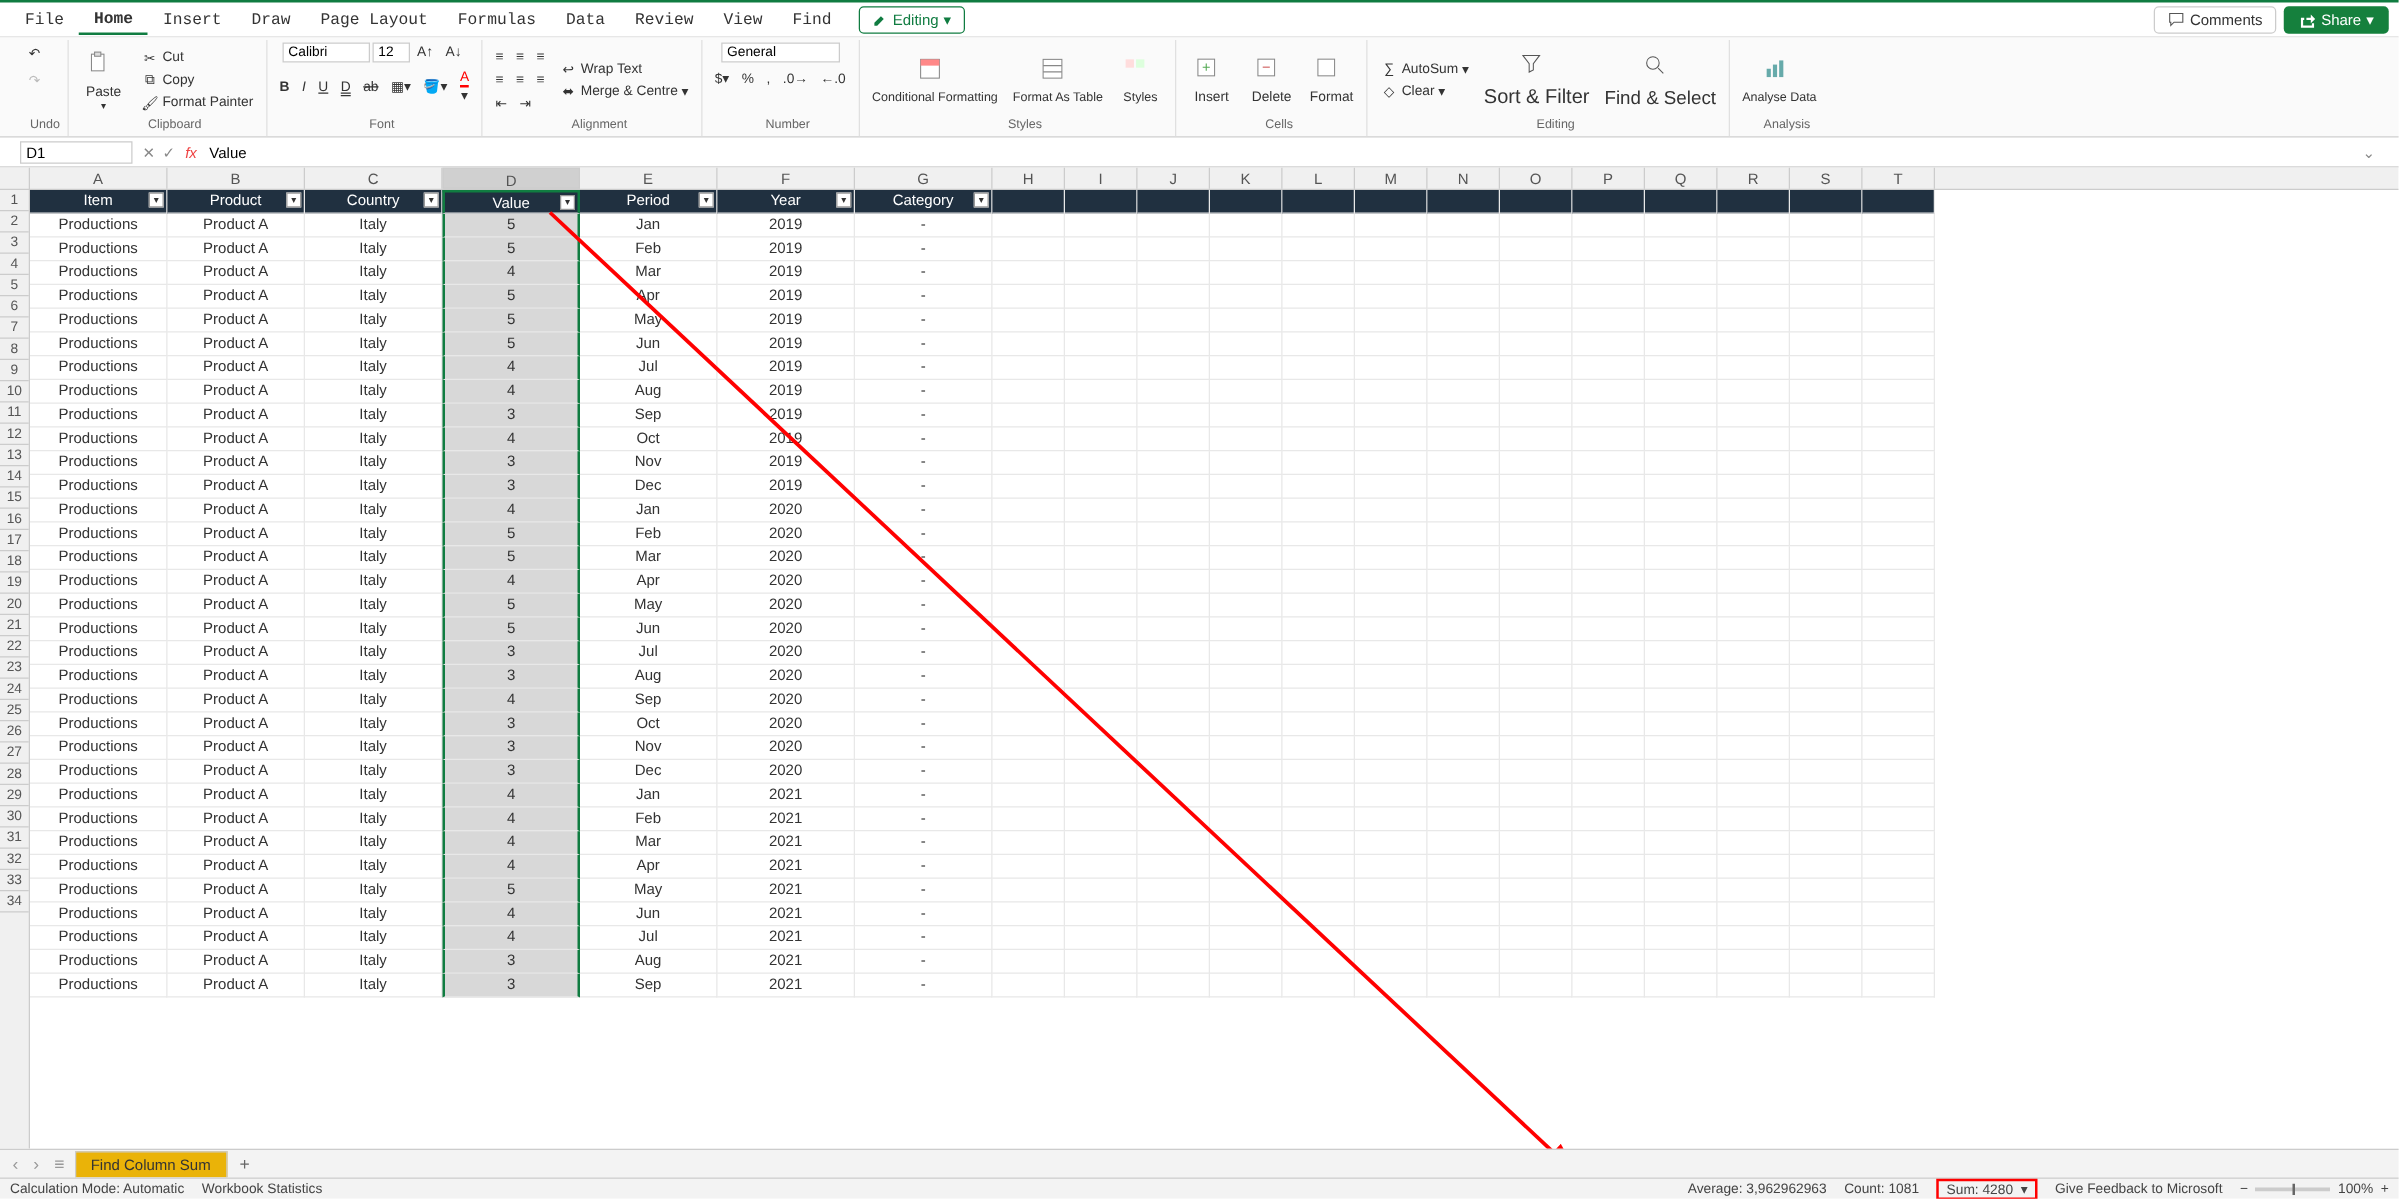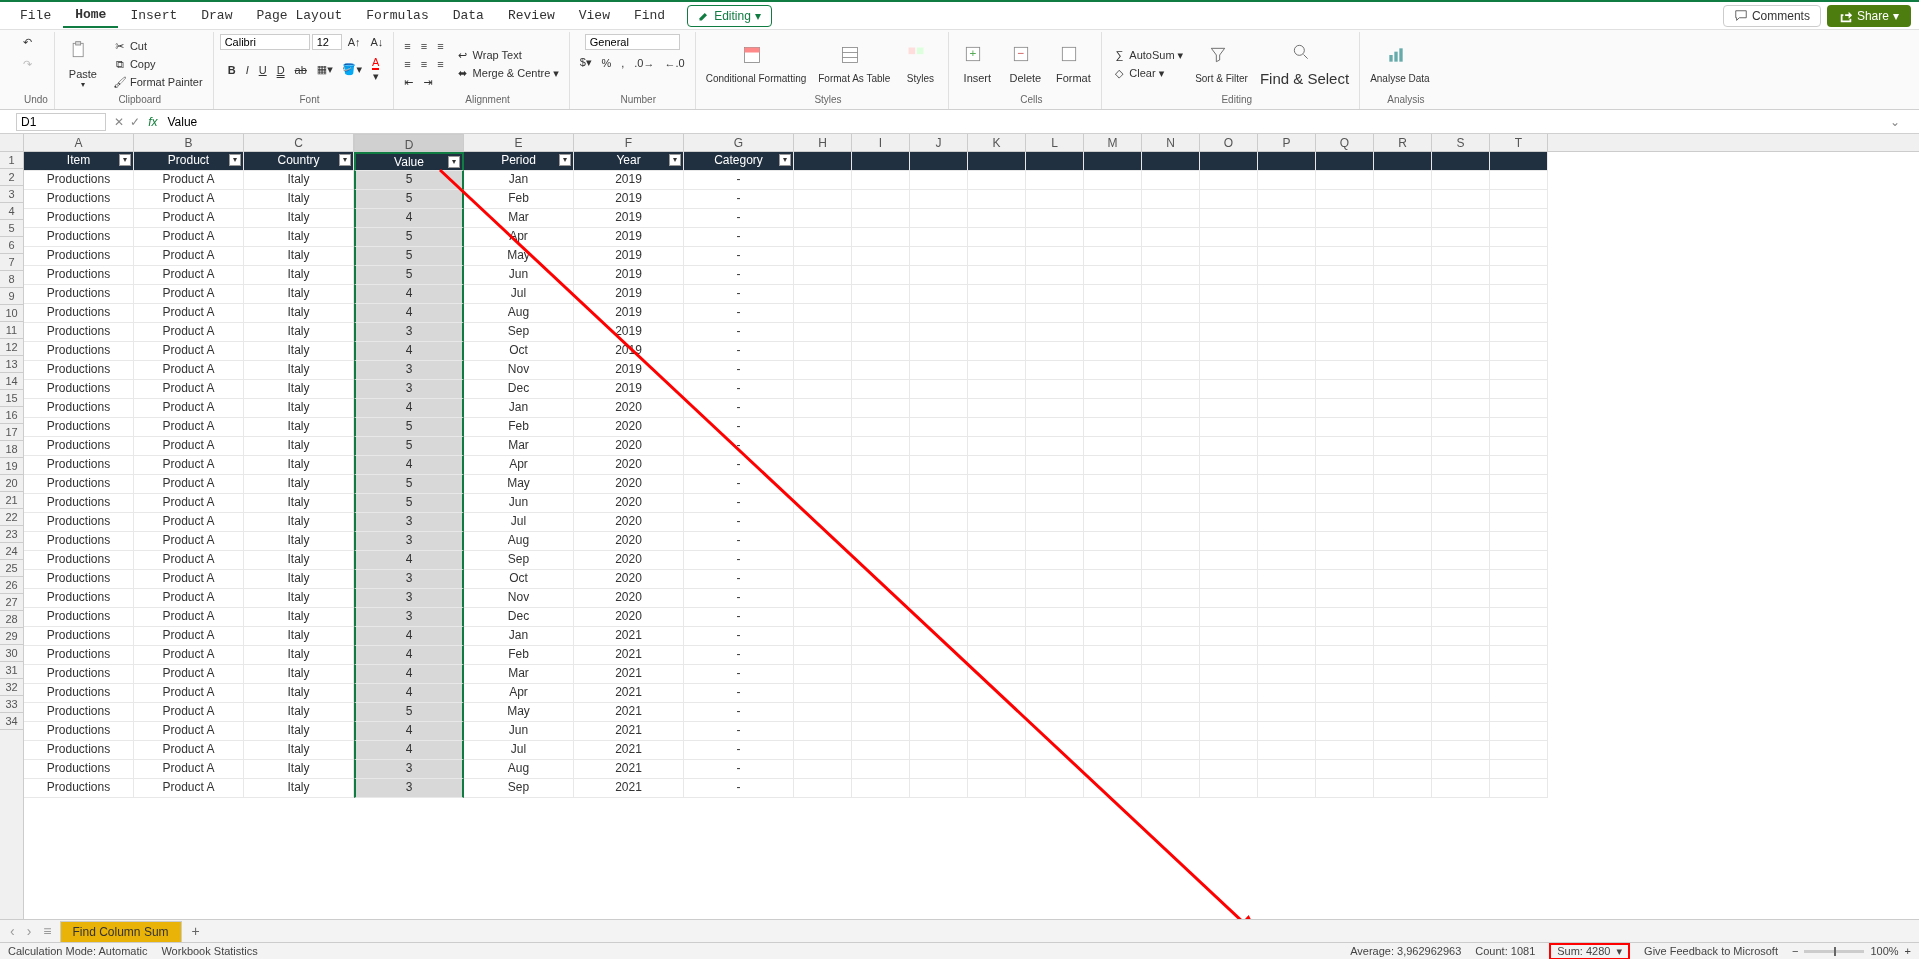--- a/index.html
+++ b/index.html
@@ -9,46 +9,46 @@
 .titlebar { height: 2px; background: #107c41; }
 
 
 .menubar { height: 28px; display: flex; align-items: center; padding: 0 8px; border-bottom: 1px solid #e0e0e0; }
 .menubar .tab { padding: 4px 12px; font-size: 13px; cursor: pointer; font-family: Liberation Mono, monospace; }
 .menubar .tab.active { border-bottom: 2px solid #107c41; font-weight: 600; }
 .menubar .spacer { flex: 1; }
 .menubar .editing-btn { border: 1px solid #107c41; border-radius: 4px; padding: 3px 10px; display: flex; align-items: center; gap: 4px; color: #107c41; margin-left: 10px; }
 .menubar .editing-btn svg { width: 12px; height: 12px; }
 .comments-btn { border: 1px solid #ccc; border-radius: 4px; padding: 3px 10px; display: flex; align-items: center; gap: 4px; margin-right: 6px; }
-.share-btn { background: #4d7c0f; color: #fff; border-radius: 4px; padding: 4px 12px; display: flex; align-items: center; gap: 4px; }
+.share-btn { background: #15803d; color: #fff; border-radius: 4px; padding: 4px 12px; display: flex; align-items: center; gap: 4px; }
 
 
 .ribbon { height: 80px; display: flex; border-bottom: 1px solid #d0d0d0; background: #fafafa; padding: 2px 6px 0 6px; }
 .ribbon-group { border-right: 1px solid #e0e0e0; padding: 2px 6px; display: flex; flex-direction: column; height: 100%; }
 .ribbon-group .group-body { flex: 1; display: flex; align-items: center; gap: 4px; }
 .ribbon-group .group-label { font-size: 10px; text-align: center; color: #666; padding-bottom: 2px; margin-left: 12px; }
 .rbtn { display: flex; flex-direction: column; align-items: center; justify-content: center; padding: 2px 4px; font-size: 11px; cursor: pointer; border-radius: 3px; }
 .rbtn svg, .rbtn .icn { width: 20px; height: 20px; }
 .rbtn.small svg, .rbtn.small .icn { width: 14px; height: 14px; }
 .rbtn.big { min-width: 44px; }
 .rbtn.big .icn { width: 28px; height: 28px; }
 .vcol { display: flex; flex-direction: column; gap: 2px; }
 .hrow { display: flex; gap: 2px; align-items: center; }
 .mini { font-size: 11px; padding: 1px 4px; cursor: pointer; display: flex; align-items: center; gap: 3px; }
 .mini .icn { width: 14px; height: 14px; display: inline-flex; align-items: center; justify-content: center; }
 .sel { border: 1px solid #ccc; font-size: 11px; padding: 1px 4px; background: #fff; }
-.fontname { width: 90px; }
+.fontname { width: 70px; }
 .fontsize { width: 30px; }
 .numfmt { width: 95px; }
 
 
 .formulabar { height: 24px; display: flex; align-items: center; border-bottom: 1px solid #d0d0d0; padding: 0 16px; }
 .namebox { width: 90px; border: 1px solid #ccc; font-size: 12px; padding: 1px 4px; background: #fff; }
 .fxicons { display: flex; gap: 6px; padding: 0 8px; color: #888; }
-.fxlabel { font-style: italic; color: #15803d; padding-right: 6px; }
+.fxlabel { font-style: italic; color: #ef4444; padding-right: 6px; }
 .fxinput { flex: 1; border: none; font-size: 12px; padding: 1px 4px; outline: none; }
 .fxexpand { width: 16px; color: #888; text-align: center; }
 
 
 .grid-area { position: absolute; top: 134px; left: 0; right: 0; bottom: 40px; overflow: hidden; }
 .selectall { position: absolute; top: 0; left: 0; width: 24px; height: 18px; background: #f0f0f0; border-right: 1px solid #ccc; border-bottom: 1px solid #ccc; }
 .colheads { position: absolute; top: 0; left: 24px; right: 0; height: 18px; display: flex; background: #f0f0f0; border-bottom: 1px solid #ccc; }
 .colhead { border-right: 1px solid #ccc; text-align: center; font-size: 12px; line-height: 18px; color: #555; }
 .colhead.sel { background: #d0d0d0; }
 .rowheads { position: absolute; top: 18px; left: 0; width: 24px; bottom: 0; background: #f0f0f0; border-right: 1px solid #ccc; }
@@ -332,21 +332,21 @@
   <div class="ribbon-group">
     <div class="group-body">
       <div class="vcol">
         <span class="mini"><span class="icn">∑</span><span>AutoSum</span> ▾</span>
         <span class="mini"><span class="icn">◇</span><span>Clear</span> ▾</span>
       </div>
       <div class="rbtn big">
           <span class="icn"><svg viewBox="0 0 24 24">
               <path d="M4 4h16l-6 8v6l-4 2v-8z" fill="none" stroke="#555"></path>
             </svg></span>
-          <span style="font-size:10px;text-align:center">Sort &amp; Filter</span>
+          <span style="font-size:16px;text-align:center">Sort &amp; Filter</span>
         </div>
       <div class="rbtn big">
           <span class="icn"><svg viewBox="0 0 24 24">
               <circle cx="10" cy="10" r="6" fill="none" stroke="#555"></circle>
               <line x1="15" y1="15" x2="20" y2="20" stroke="#555"></line>
             </svg></span>
           <span style="font-size:15px;">Find &amp; Select</span>
         </div>
     </div>
     <div class="group-label">Editing</div>

